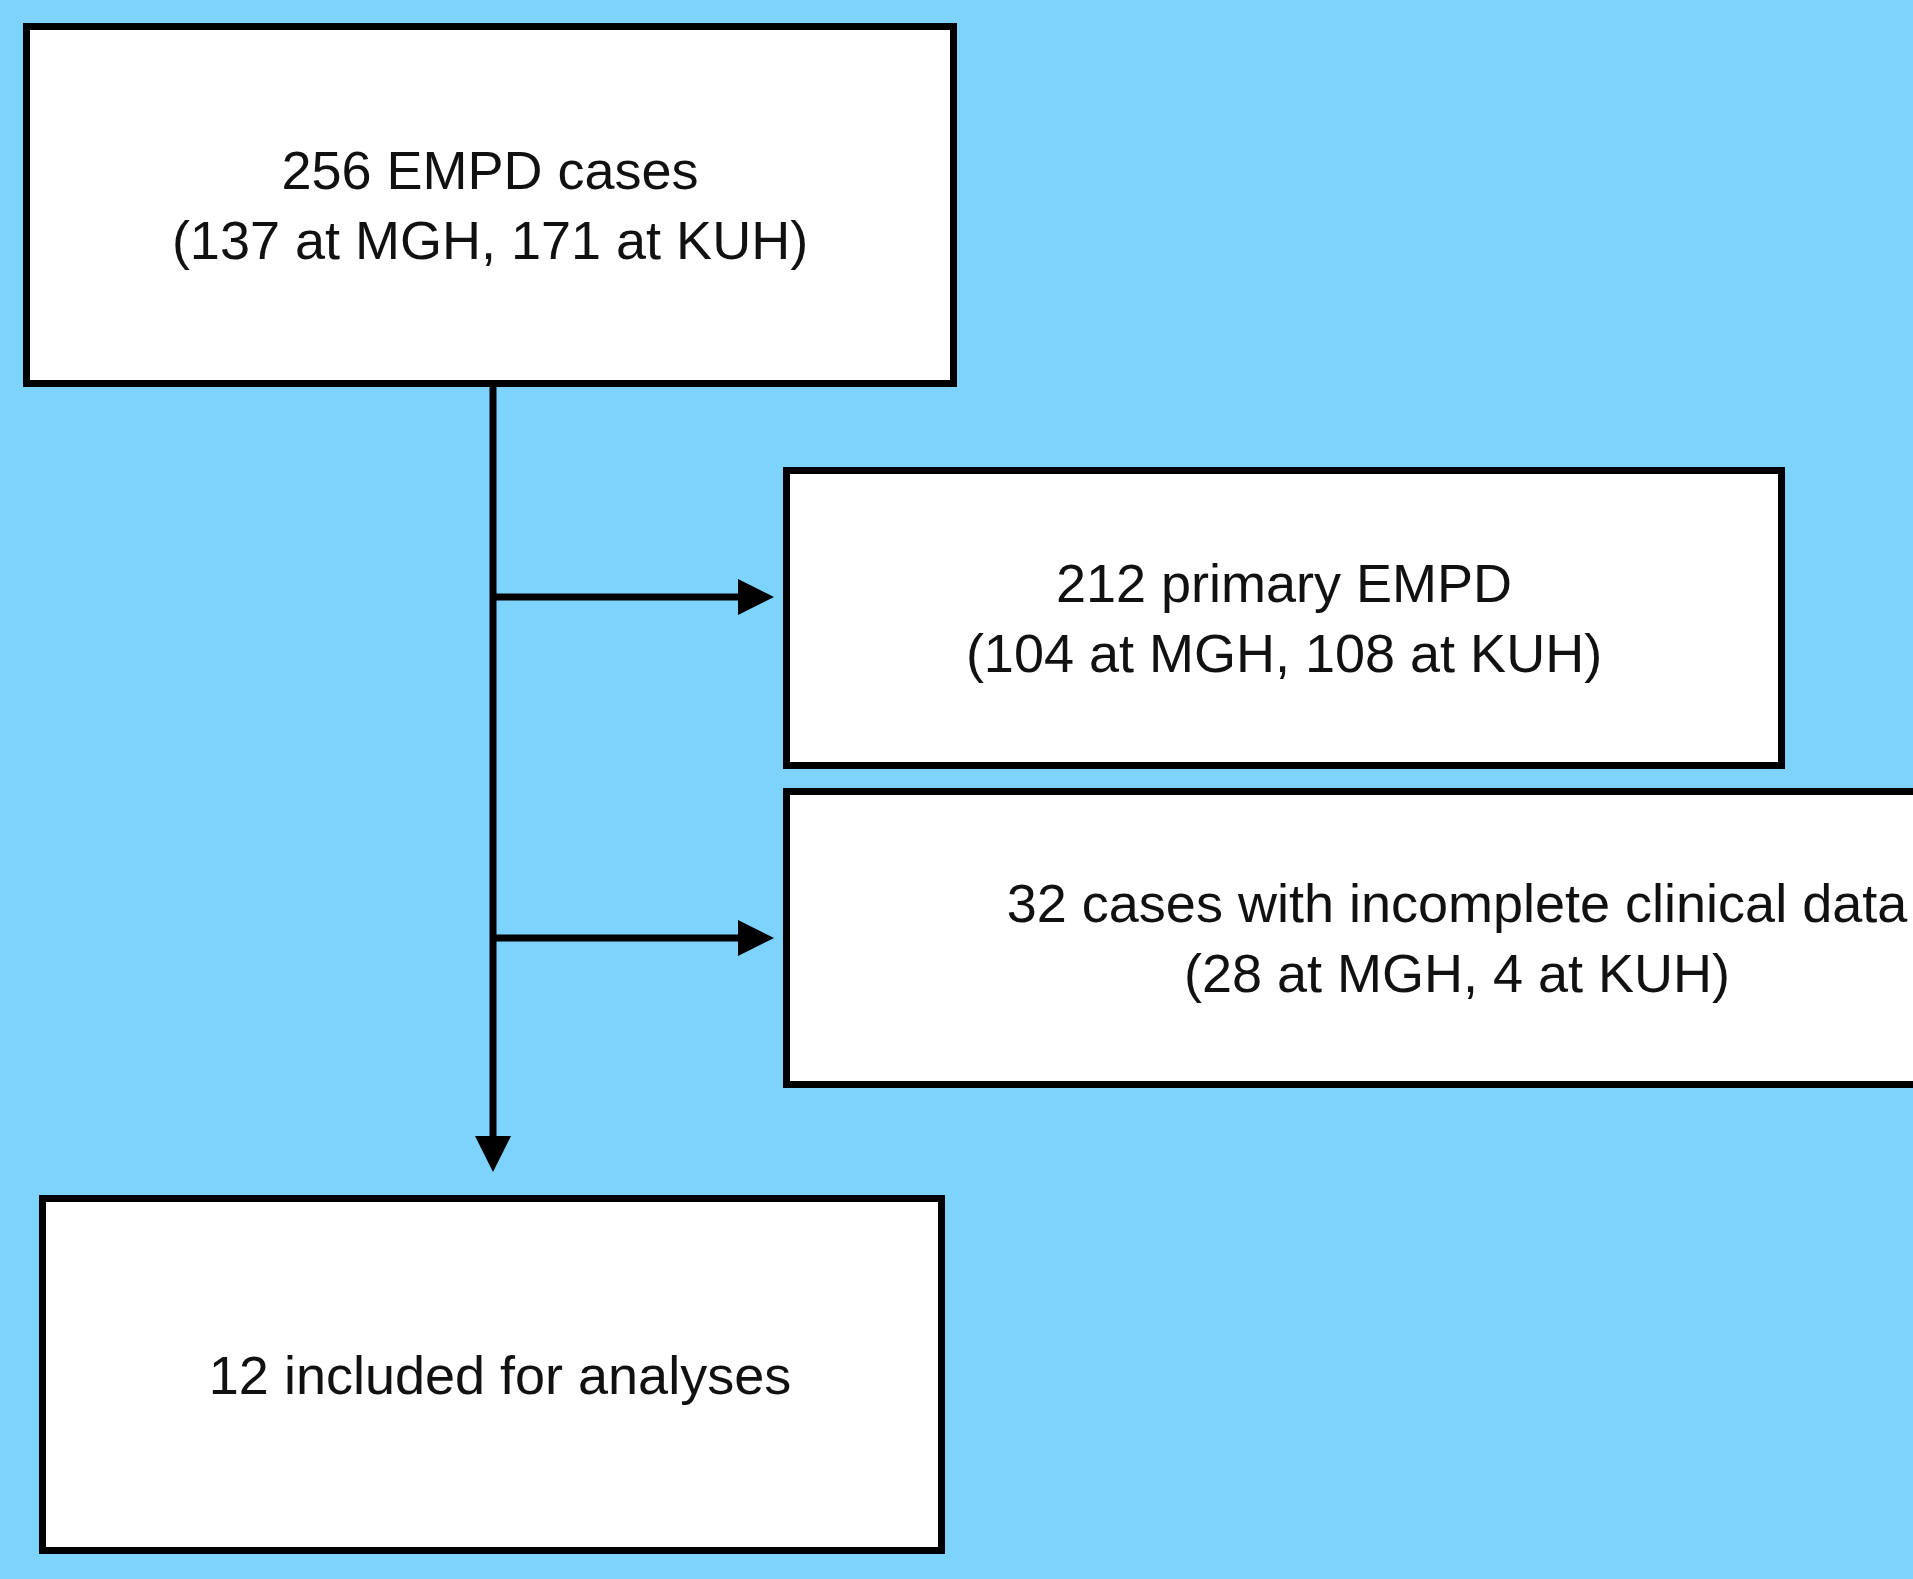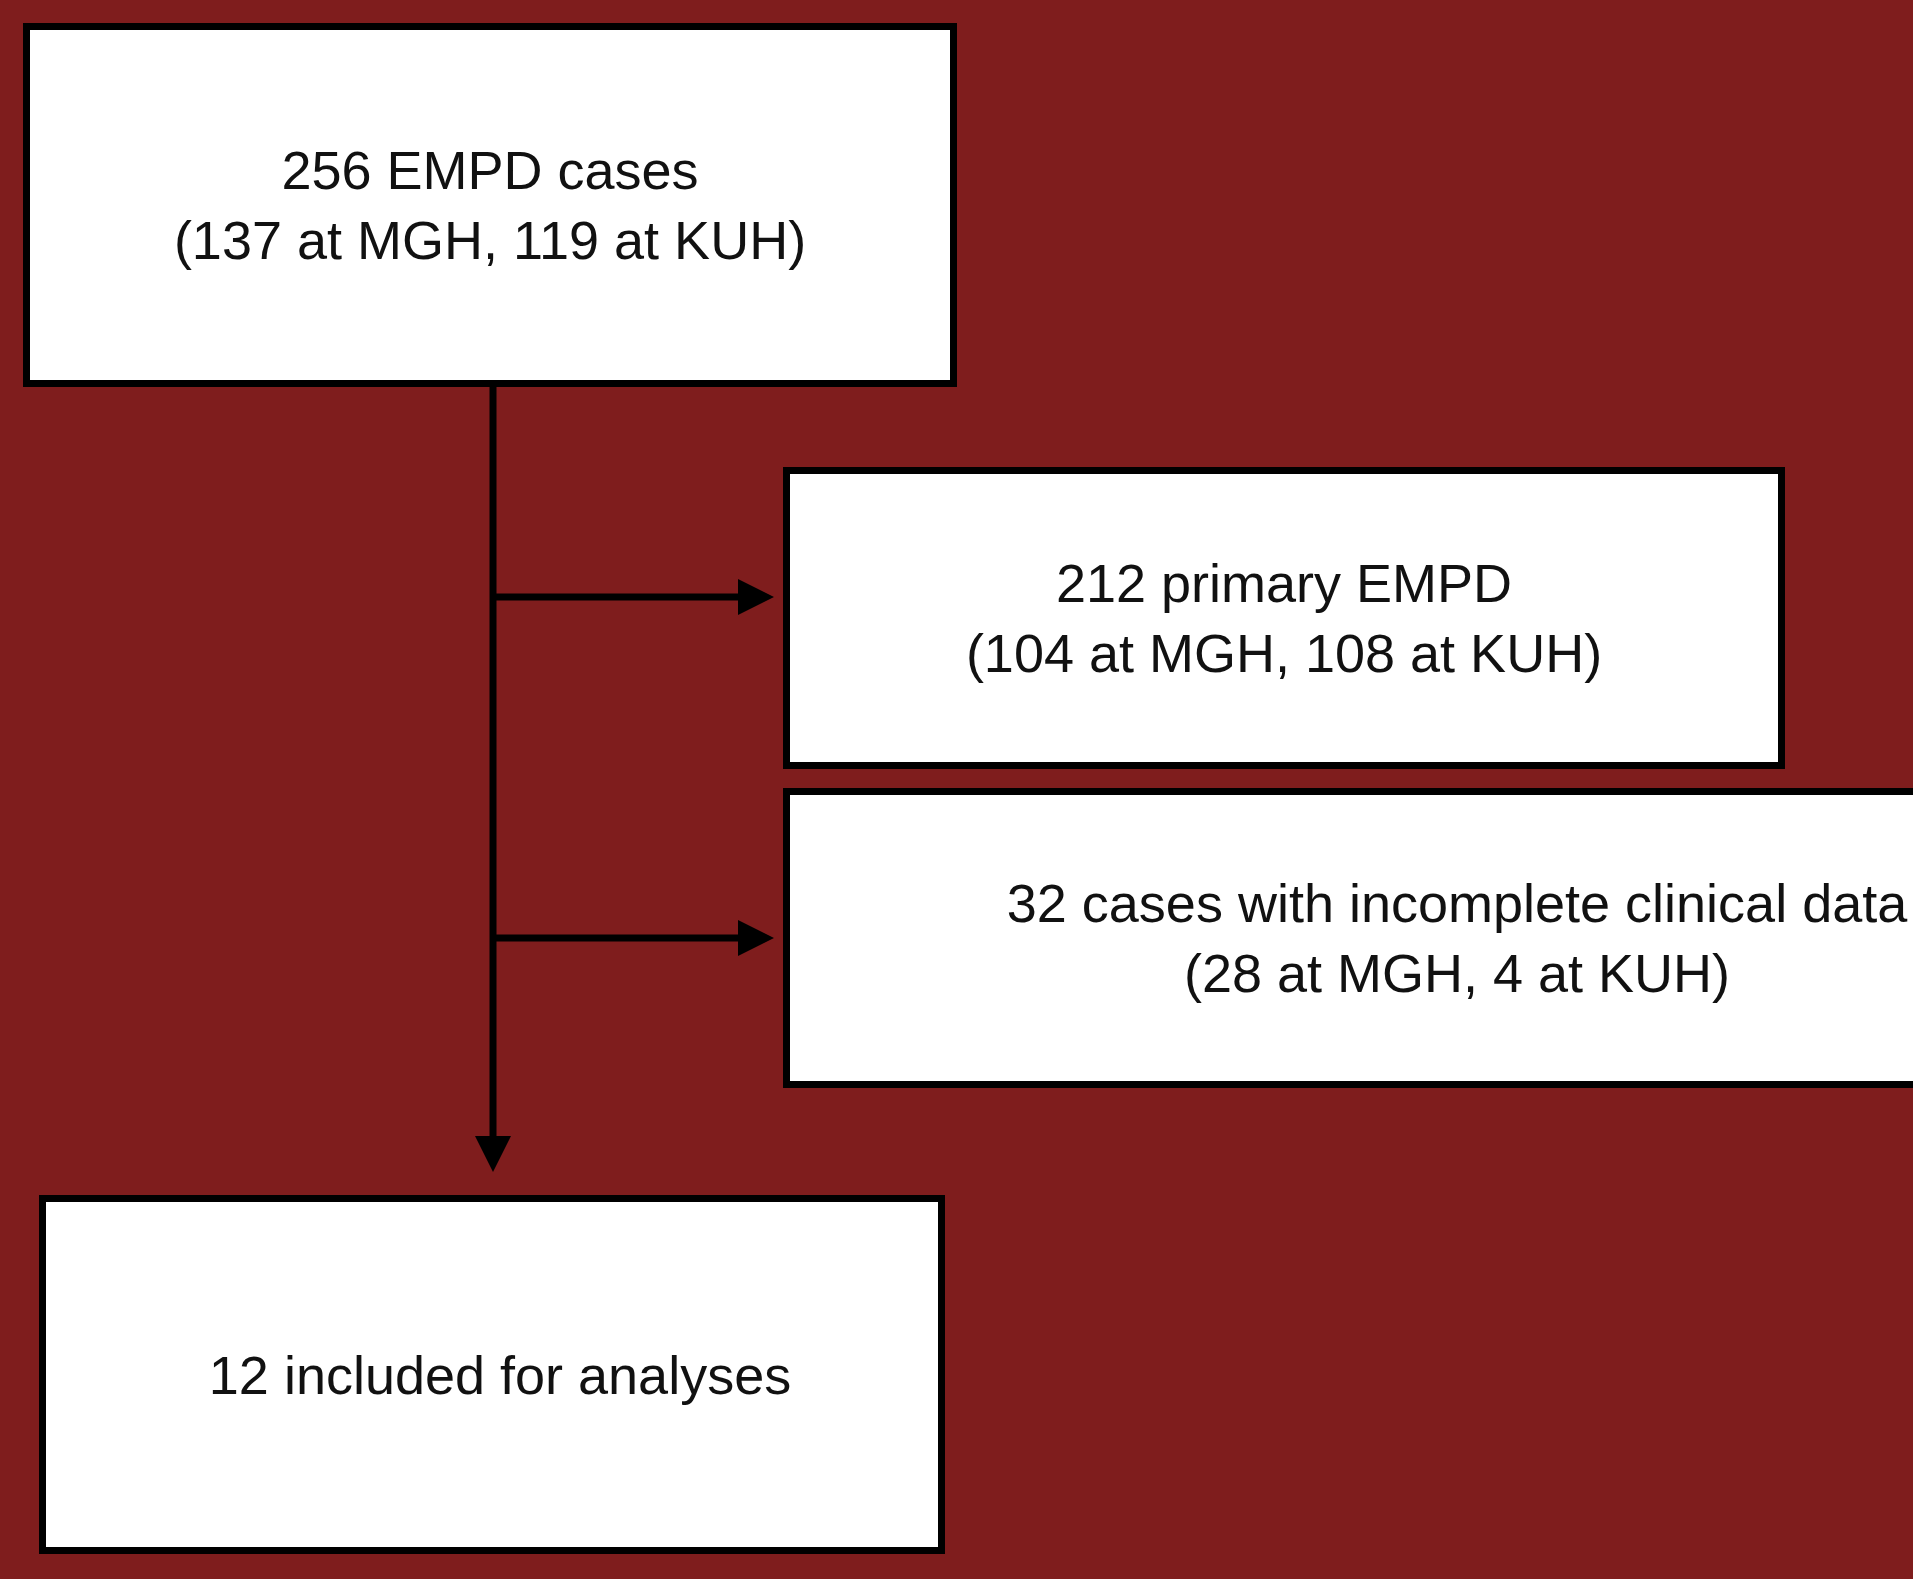--- a/index.html
+++ b/index.html
@@ -4,21 +4,21 @@
 <style>
   html, body {
     margin: 0;
     padding: 0;
     background: #ffffff;
   }
   .stage {
     position: relative;
     width: 1913px;
     height: 1579px;
-    background: #7f1d1d;
+    background: #7dd3fc;
     font-family: "Liberation Sans", sans-serif;
     overflow: hidden;
   }
   .connectors {
     position: absolute;
     left: 0;
     top: 0;
     width: 1913px;
     height: 1579px;
     display: block;
@@ -59,21 +59,21 @@
     <polygon points="774,597 738,579 738,615" fill="#000000"></polygon>
 
     <line x1="490" y1="938" x2="742" y2="938" stroke="#000000" stroke-width="7"></line>
     <polygon points="774,938 738,920 738,956" fill="#000000"></polygon>
 
     <polygon points="493,1172 475,1136 511,1136" fill="#000000"></polygon>
   </svg>
 
   <div class="fbox box-total">
     <div class="line">256 EMPD cases</div>
-    <div class="line">(137 at MGH, 119 at KUH)</div>
+    <div class="line">(137 at MGH, 171 at KUH)</div>
   </div>
 
   <div class="fbox box-primary">
     <div class="line">212 primary EMPD</div>
     <div class="line">(104 at MGH, 108 at KUH)</div>
   </div>
 
   <div class="fbox box-incomplete">
     <div class="line">32 cases with incomplete clinical data</div>
     <div class="line">(28 at MGH, 4 at KUH)</div>

